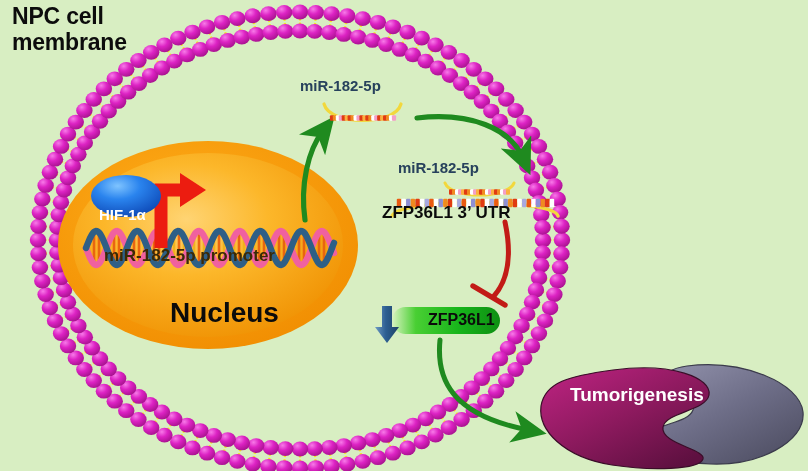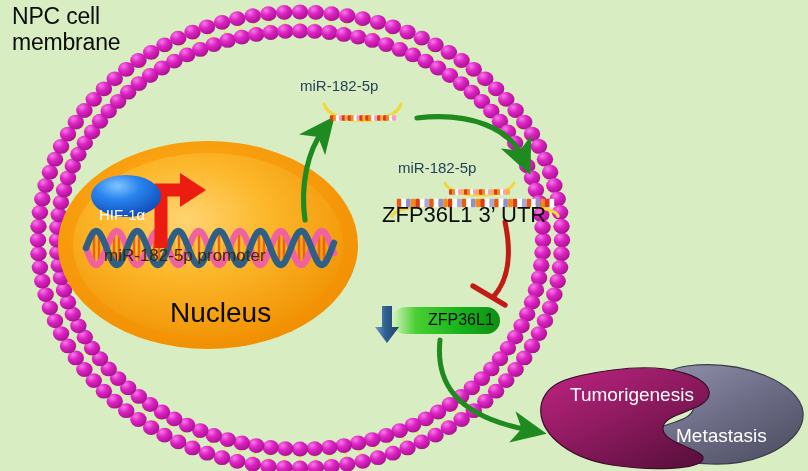--- a/index.html
+++ b/index.html
@@ -5,33 +5,33 @@
   html,body{margin:0;padding:0;}
   body{
     width:808px;height:471px;overflow:hidden;
     background:#d8eec2;
     font-family:"Liberation Sans", sans-serif;
     position:relative;
   }
   #stage{position:absolute;inset:0;width:808px;height:471px;}
   svg#scene{position:absolute;left:0;top:0;width:808px;height:471px;display:block;}
 
-  .lbl{position:absolute;white-space:pre;font-weight:normal;line-height:1.12;}
+  .lbl{position:absolute;white-space:pre;font-weight:bold;line-height:1.12;}
 
   #title-npc{
     left:12px;top:4px;font-size:23px;color:#0c0c0c;letter-spacing:-0.2px;
   }
   #lbl-mir-top{
     left:300px;top:78px;font-size:15px;color:#27415c;
   }
   #lbl-mir-duplex{
     left:398px;top:160px;font-size:15px;color:#27415c;
   }
   #lbl-utr{
-    left:382px;top:203px;font-size:22px;color:#0b0b0b;
+    left:382px;top:203px;font-size:17px;color:#0b0b0b;
   }
   #lbl-promoter{
     left:104px;top:246px;font-size:17px;color:#3b2a06;
   }
   #lbl-nucleus{
     left:170px;top:297px;font-size:28px;color:#0b0b0b;
   }
   #lbl-hif{
     left:99px;top:187px;font-size:15px;color:#ffffff;margin-top:20px;
   }
@@ -614,15 +614,14 @@
 <div class="lbl" id="title-npc">NPC cell
 membrane</div>
 <div class="lbl" id="lbl-mir-top">miR-182-5p</div>
 <div class="lbl" id="lbl-mir-duplex">miR-182-5p</div>
 <div class="lbl" id="lbl-utr">ZFP36L1 3’ UTR</div>
 <div class="lbl" id="lbl-promoter">miR-182-5p promoter</div>
 <div class="lbl" id="lbl-nucleus">Nucleus</div>
 <div class="lbl" id="lbl-hif">HIF-1α</div>
 <div class="lbl" id="lbl-zfp-pill">ZFP36L1</div>
 <div class="lbl" id="lbl-tumor">Tumorigenesis</div>
-<div class="lbl" id="lbl-meta">Metastasis</div>
 
 </div>
 
 </body></html>

